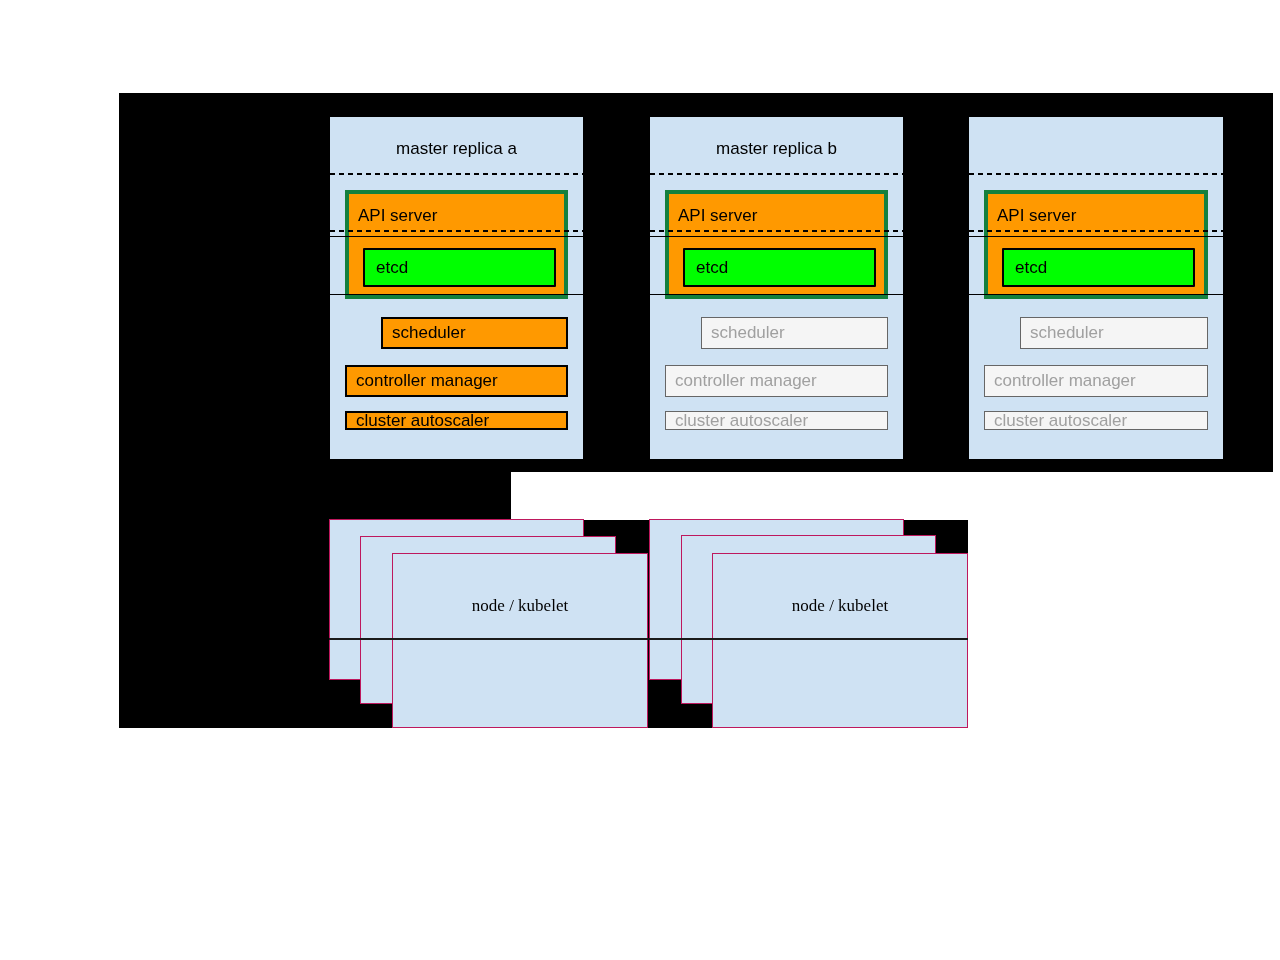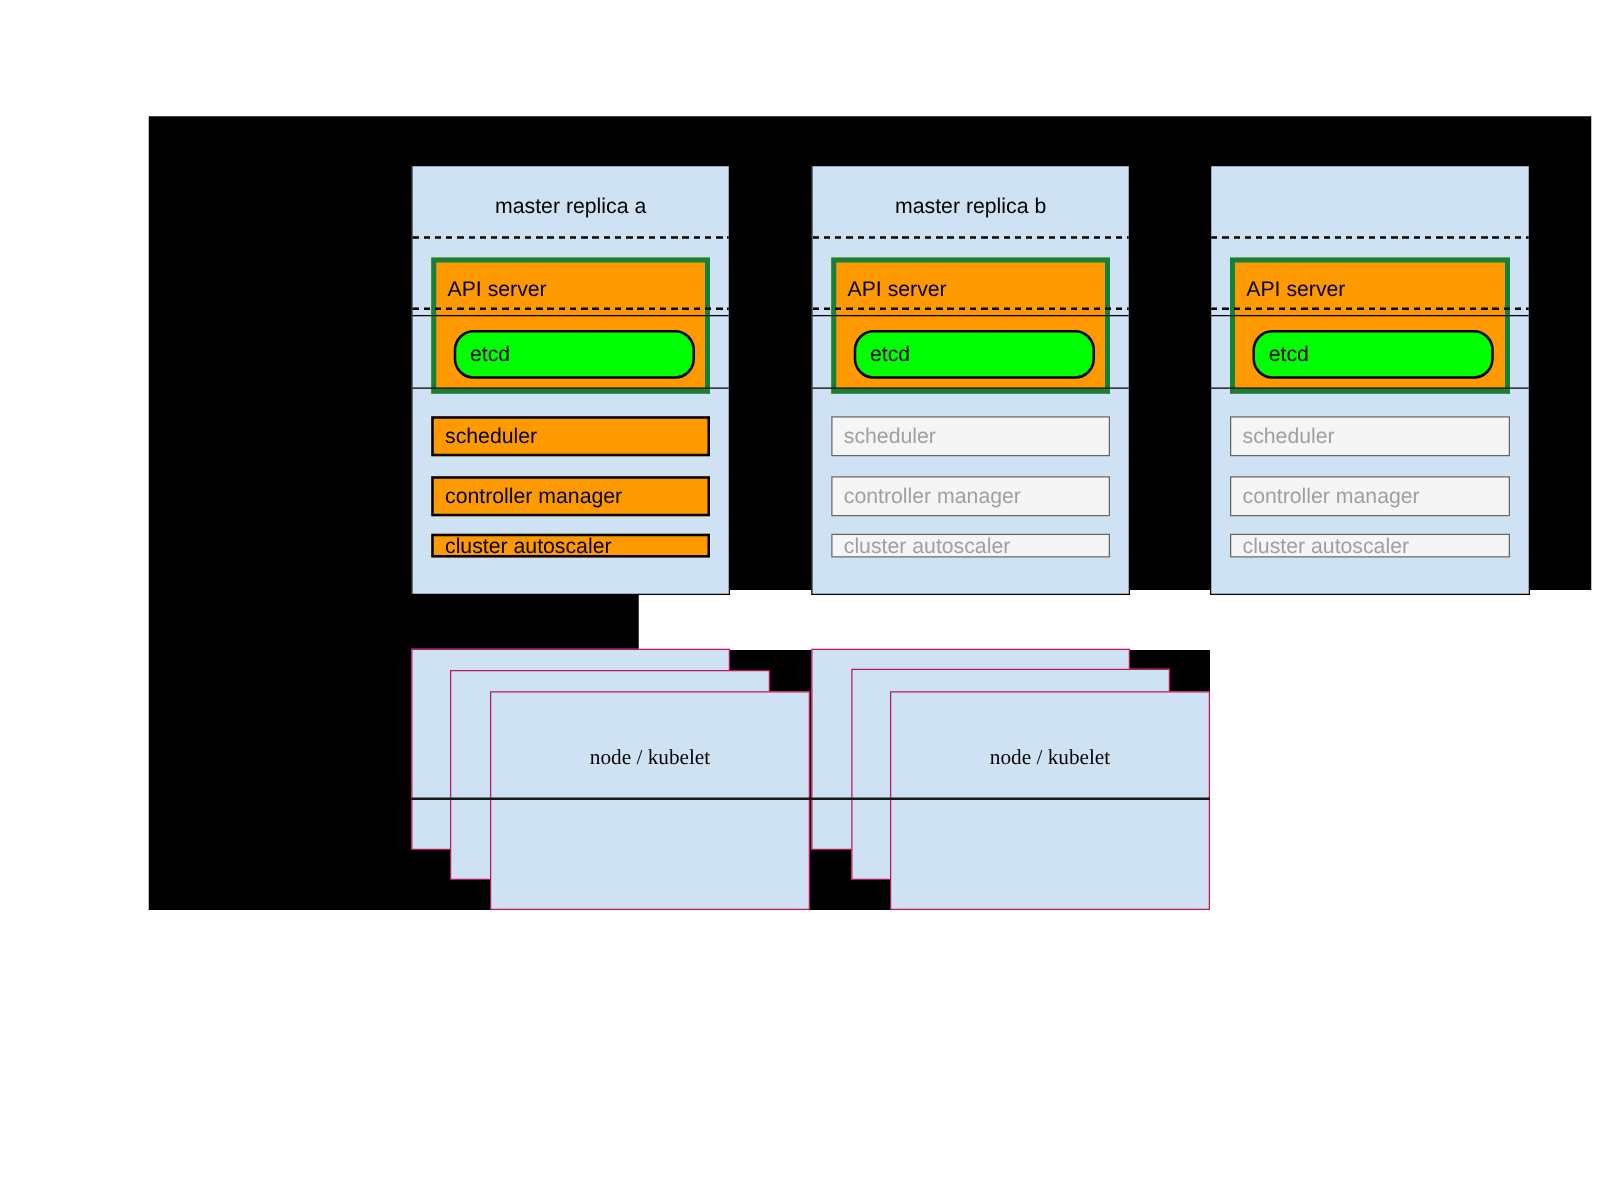--- a/index.html
+++ b/index.html
@@ -1,43 +1,43 @@
 <!DOCTYPE html>
 <html style="--panel: #000000; --blue: #cfe2f3; --orange: #ff9900; --green: #00ff00; --grayfill: #f5f5f5; --grayborder: #666666; --graytext: #a0a0a0;"><head>
 <meta charset="utf-8">
 <style>
   html,body{margin:0;padding:0;background:#fff;}
   .canvas{position:relative;width:1280px;height:960px;background:#ffffff;overflow:hidden;
           font-family:"Liberation Sans","DejaVu Sans",sans-serif;font-size:17px;color:#000;}
   .panel{position:absolute;background:var(--panel,#000);}
 
   
-  .replica{position:absolute;top:132px;width:255px;height:344px;background:var(--blue,#cfe2f3);
+  .replica{position:absolute;top:116px;width:255px;height:344px;background:var(--blue,#cfe2f3);
            border:1px solid #000;box-sizing:border-box;z-index:1;}
   .replica.ra{left:329px;}
   .replica.rb{left:649px;}
   .replica.rc{left:968px;width:256px;}
   .r-title{position:absolute;left:0;right:0;top:0;height:64px;display:flex;align-items:center;justify-content:center;}
   .rline{position:absolute;left:0;right:0;height:0;z-index:3;}
   .rline.solid{border-top:1.5px solid #000;}
   .rline.dashed{height:1.5px;border:none;
       background:repeating-linear-gradient(90deg,#000 0 5px,transparent 5px 9px);}
   .rl-d1{top:56px;}
   .rl-d2{top:113px;}
   .rl-s1{top:119px;}
   .rl-s2{top:177px;}
   .api-box{position:absolute;left:15px;right:15px;top:73px;height:109px;background:var(--orange,#ff9900);
            border:4px solid #15803d;box-sizing:border-box;z-index:1;}
   .api-label{position:absolute;left:9px;top:0;height:44px;display:flex;align-items:center;}
   .etcd-box{position:absolute;left:14px;top:54px;width:193px;height:39px;background:var(--green,#00ff00);
-            border:2px solid #000;border-radius:16px;box-sizing:border-box;z-index:2;
+            border:2px solid #000;border-radius:1px;box-sizing:border-box;z-index:2;
             display:flex;align-items:center;padding-left:11px;}
   .comp{position:absolute;left:15px;right:15px;height:32px;box-sizing:border-box;
         display:flex;align-items:center;padding-left:9px;}
-  .comp.c1{top:200px;}
+  .comp.c1{top:200px;margin-left:36px;}
   .comp.c2{top:248px;}
   .comp.c3{top:294px;height:19px;}
   .comp[data-state="active"]{background:var(--orange,#ff9900);border:2px solid #000;color:#000;}
   .comp[data-state="inactive"]{background:var(--grayfill,#f5f5f5);border:1.5px solid var(--grayborder,#666);
                                color:var(--graytext,#a0a0a0);}
 
   
   .node-box{position:absolute;background:var(--blue,#cfe2f3);border:1px solid #be185d;box-sizing:border-box;font-family:Liberation Serif, serif;}
   .s1-back{left:329px;top:519px;width:255px;height:161px;z-index:1;}
   .s1-mid{left:360px;top:536px;width:256px;height:168px;z-index:2;}

